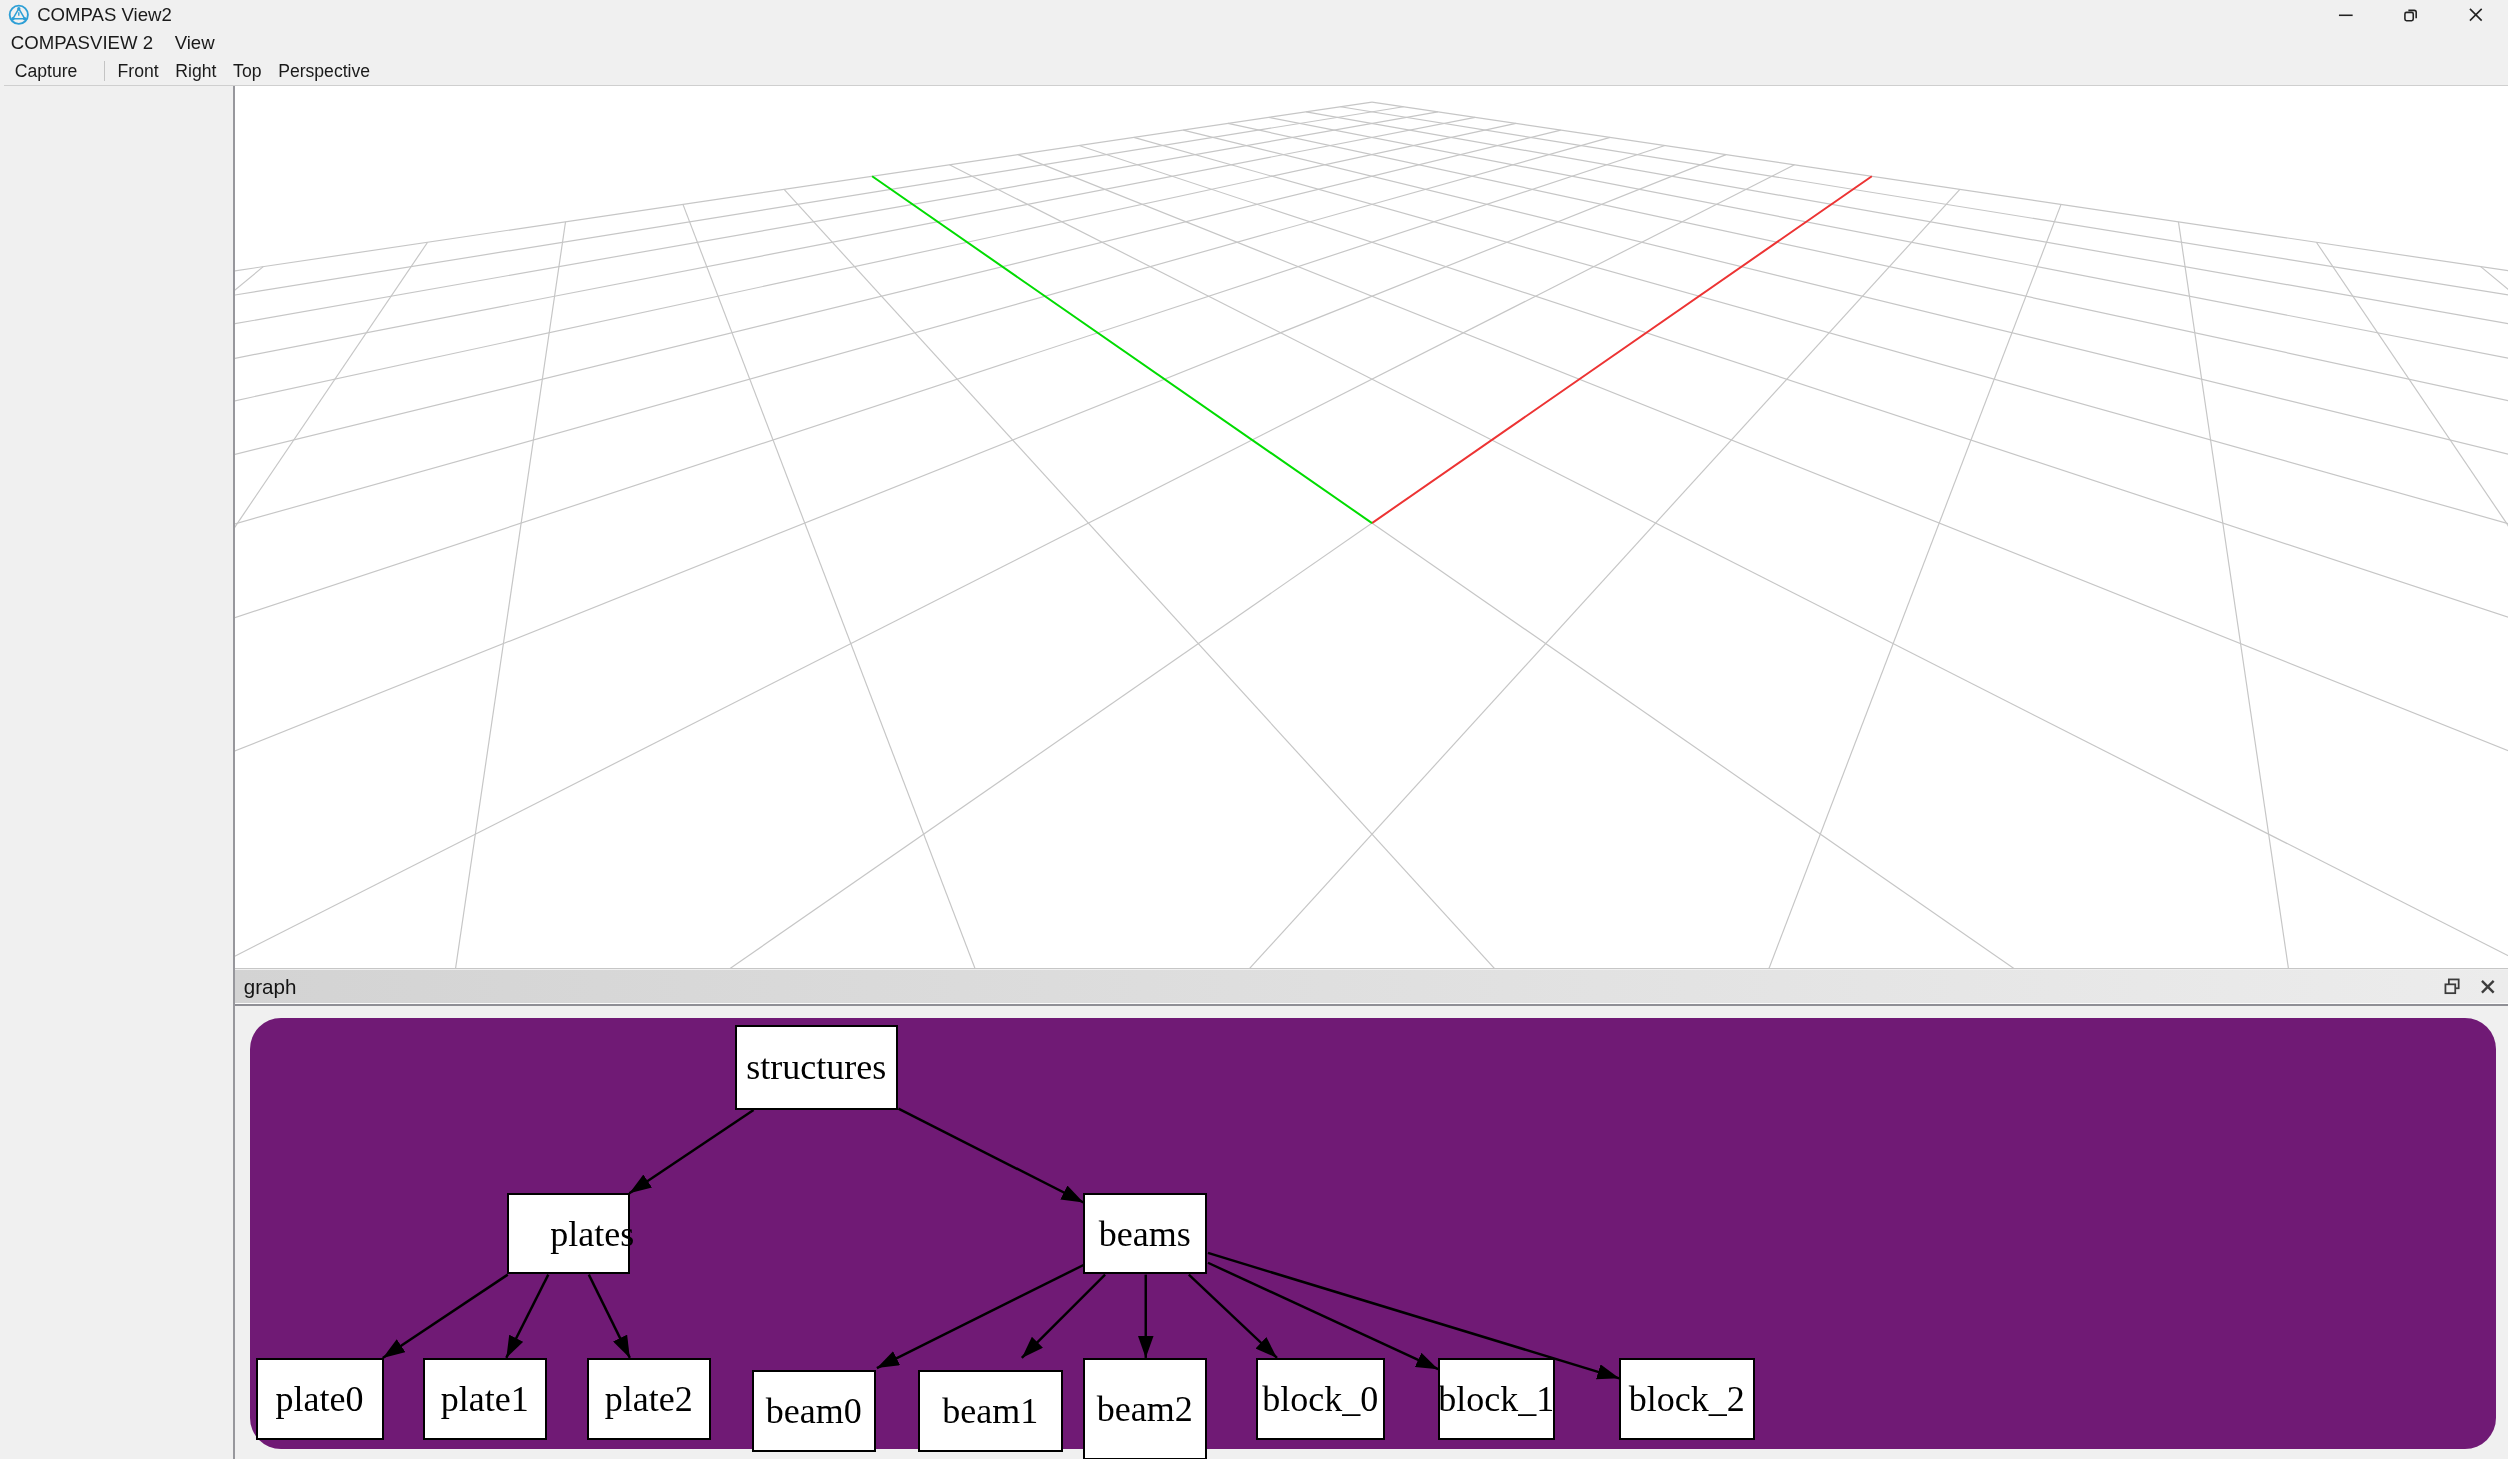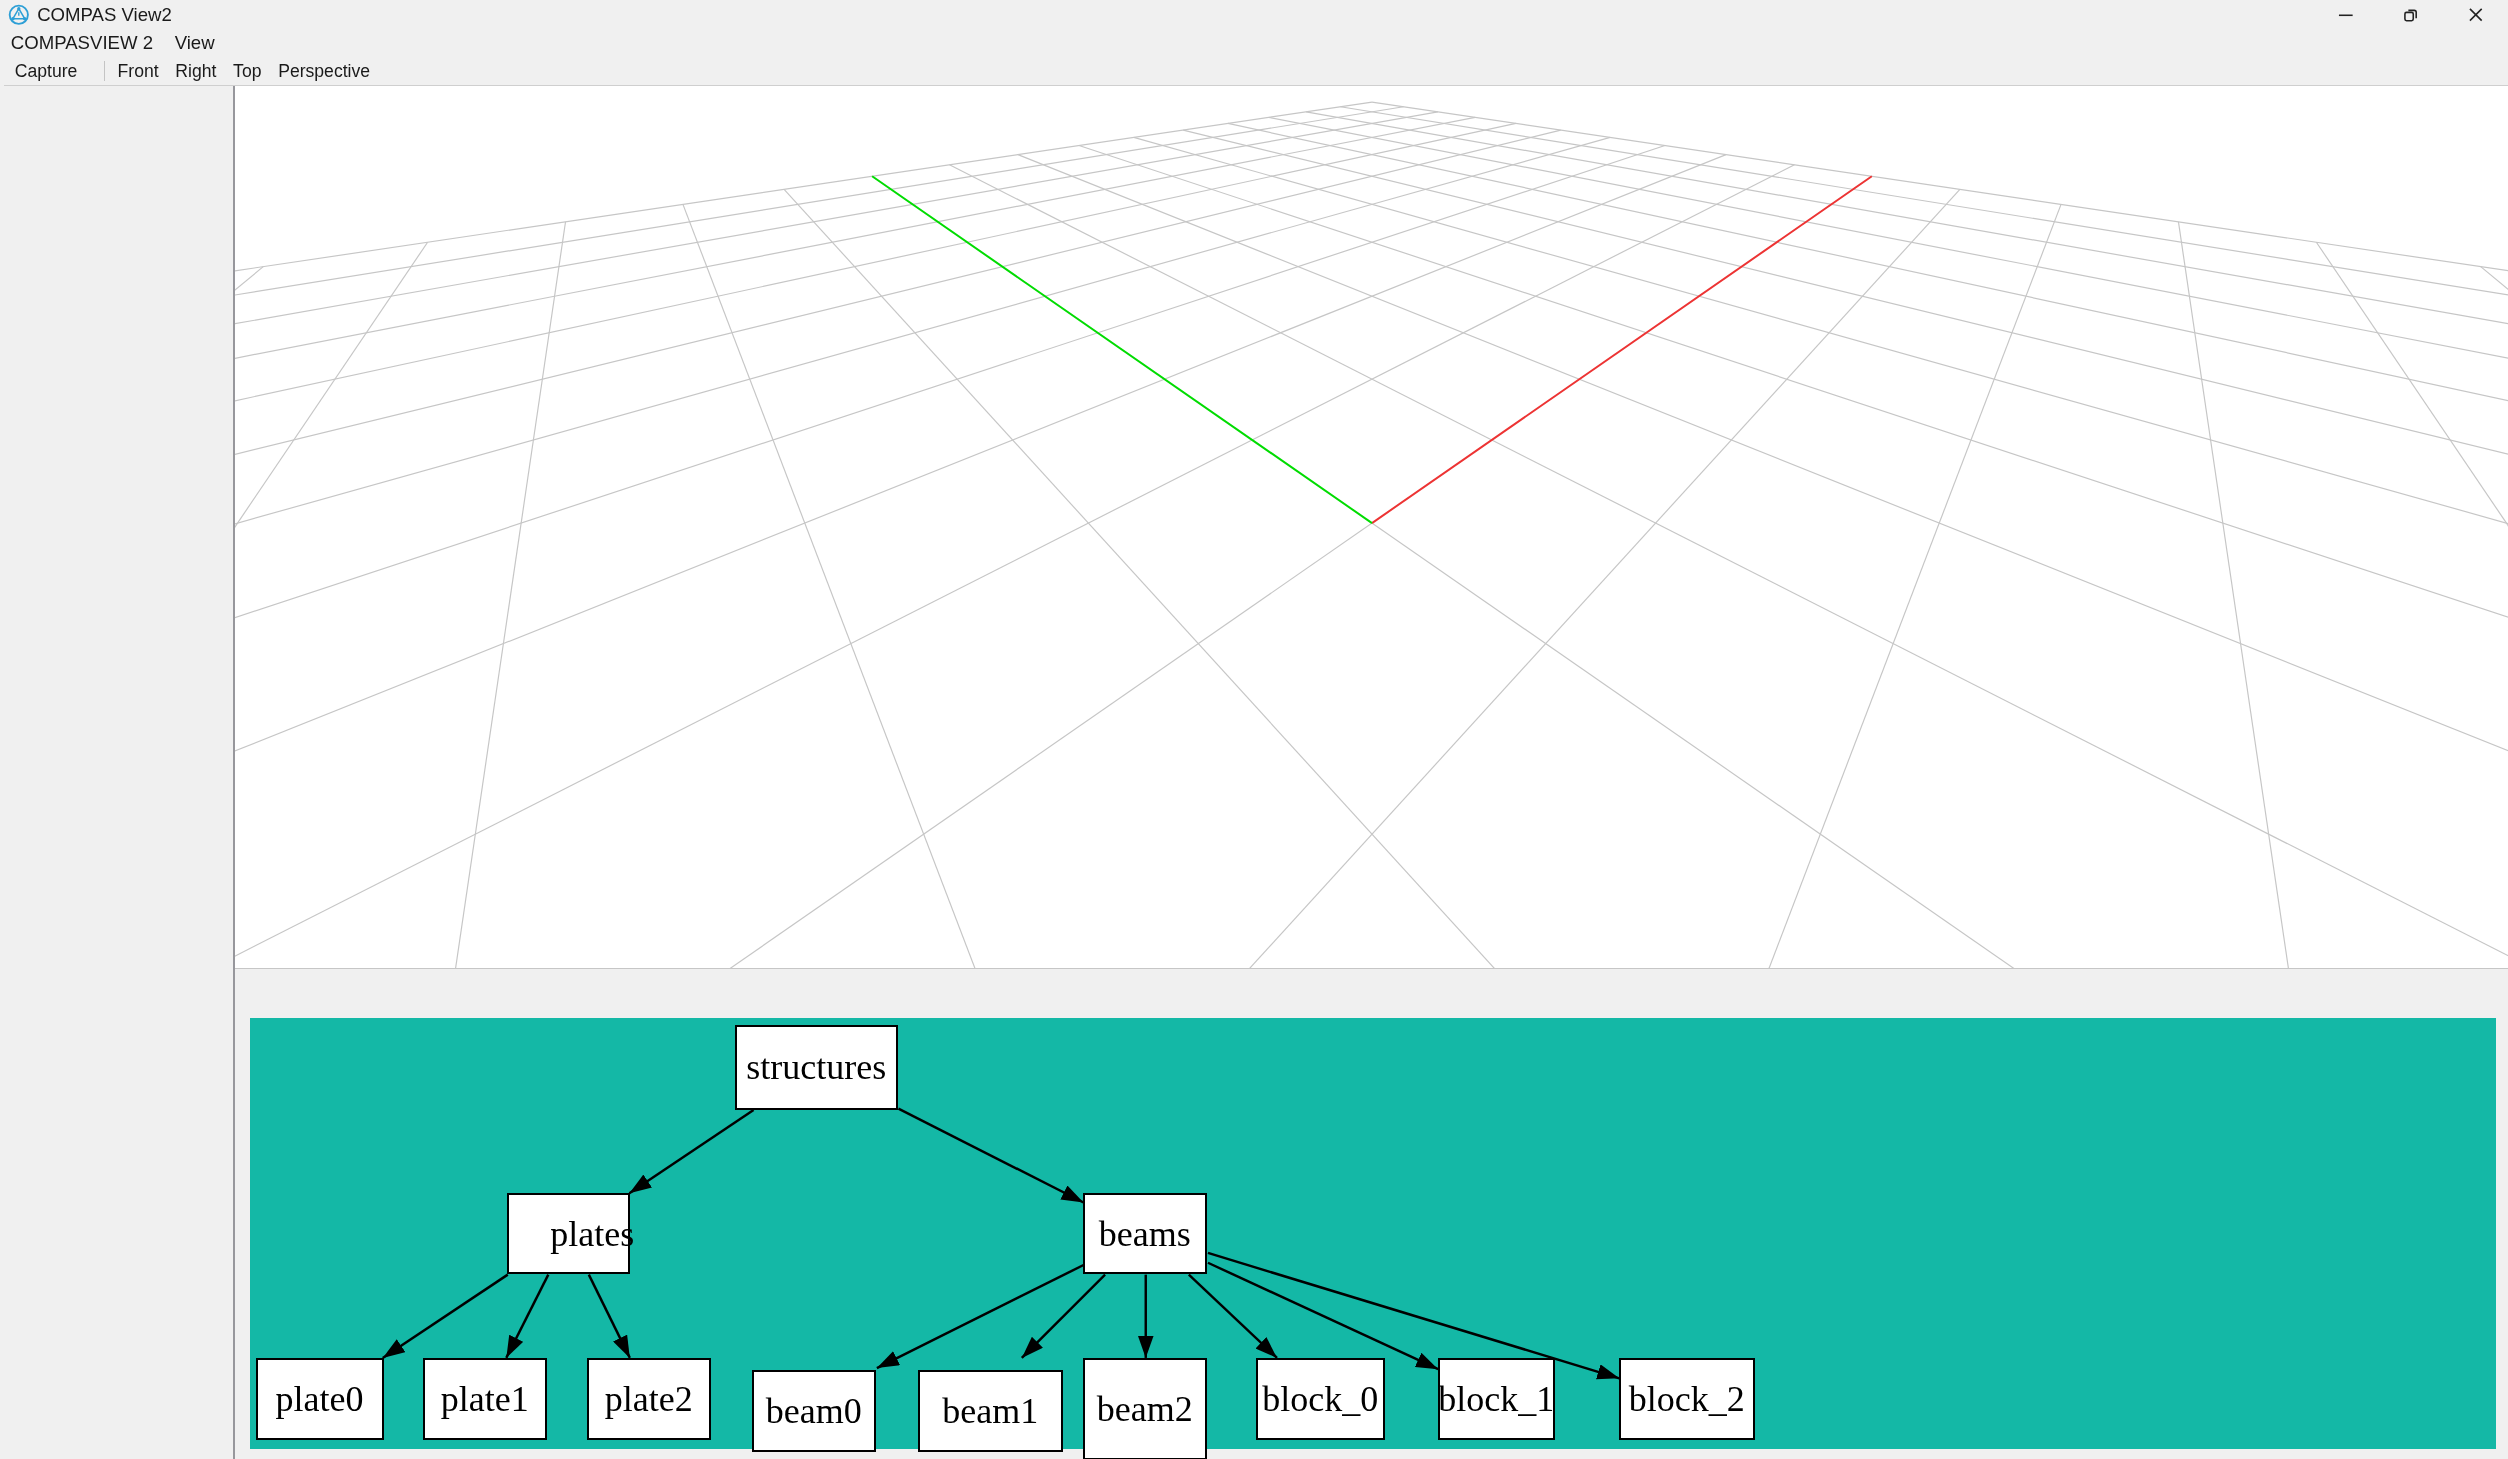--- a/index.html
+++ b/index.html
@@ -30,21 +30,21 @@
   .graph-dock{position:absolute;left:235px;top:968px;width:2273px;height:491px;
               background:#f0f0f0;border-top:1px solid #c6c6c6;}
   .dock-header{position:absolute;left:0;top:1px;width:2273px;height:33px;
                background:linear-gradient(to right,#d3d3d3,#ececec);
                display:flex;align-items:center;
                border-bottom:1px solid #fbfbfb;}
   .dock-header:after{content:"";position:absolute;left:0;bottom:-2.9px;width:100%;height:2px;background:#8f8f95;}
   .dock-title{font-size:20.6px;margin-left:8.8px;color:#141414;}
   .dock-buttons{position:absolute;right:9.8px;top:0;height:33px;display:flex;align-items:center;gap:13.7px;}
   .dock-btn{width:21.6px;height:21.6px;display:flex;align-items:center;justify-content:center;background:transparent;border:none;padding:0;}
-  .graph-canvas{position:absolute;left:14.7px;top:49px;width:2246px;height:431px;background:#14b8a6;}
+  .graph-canvas{position:absolute;left:14.7px;top:49px;width:2246px;height:431px;background:#701a75;border-radius:31px;}
   .graph-canvas svg{position:absolute;left:0;top:0;}
   .g-node{position:absolute;background:#ffffff;border:2.5px solid #000;
           display:flex;align-items:center;justify-content:center;
           font-family:"Liberation Serif",serif;font-size:36px;color:#000;box-sizing:border-box;}
 </style>
 </head>
 <body>
 
 <div class="titlebar">
   <svg class="app-icon" viewBox="0 0 22 22">
@@ -137,20 +137,37 @@
       <line x1="4528.0019600637015" y1="568.9939973049125" x2="1127.7749816270627" y2="21.173151014408745" stroke="#c6c6c6" stroke-width="1.2"></line>
       <line x1="-2208.0019600637015" y1="568.9939973049125" x2="1192.2250183729373" y2="21.173151014408745" stroke="#c6c6c6" stroke-width="1.2"></line>
       <line x1="4054" y1="446" x2="1160" y2="16.389388104407317" stroke="#c6c6c6" stroke-width="1.2"></line>
       <line x1="-1734" y1="446" x2="1160" y2="16.389388104407317" stroke="#c6c6c6" stroke-width="1.2"></line>
       <line x1="1160" y1="446" x2="1670.0458230525203" y2="92.10504053577722" stroke="#ee3333" stroke-width="2"></line>
       <line x1="1160" y1="446" x2="649.9541769474797" y2="92.10504053577722" stroke="#00dd00" stroke-width="2"></line>
     </svg>
 </div>
 
 <div class="graph-dock">
+  <div class="dock-header">
+    <span class="dock-title">graph</span>
+    <div class="dock-buttons">
+      <button class="dock-btn">
+        <svg width="20.6" height="20.6" viewBox="0 0 21 21">
+          <rect x="7" y="3.5" width="10" height="9" fill="none" stroke="#3c3c3c" stroke-width="1.8"></rect>
+          <rect x="3.5" y="8.5" width="10" height="9" fill="#ededed" stroke="#3c3c3c" stroke-width="1.8"></rect>
+        </svg>
+      </button>
+      <button class="dock-btn">
+        <svg width="17.6" height="17.6" viewBox="0 0 18 18">
+          <line x1="3" y1="3" x2="15" y2="15" stroke="#3c3c3c" stroke-width="2.4"></line>
+          <line x1="15" y1="3" x2="3" y2="15" stroke="#3c3c3c" stroke-width="2.4"></line>
+        </svg>
+      </button>
+    </div>
+  </div>
   <div class="graph-canvas" id="graph-canvas">
     <svg id="edge-svg" width="2246" height="431" viewBox="0 0 2291 440">
         <defs>
           <marker id="arw" markerWidth="9" markerHeight="6.4" refX="9" refY="3.2" orient="auto" markerUnits="strokeWidth">
             <path d="M0,0 L9,3.2 L0,6.4 z" fill="#000000"></path>
           </marker>
         </defs>
         <line x1="513.1338235294118" y1="94" x2="386.38382352941176" y2="179" stroke="#000000" stroke-width="2.5" marker-end="url(#arw)"></line>
         <line x1="661" y1="92.55663189269747" x2="850" y2="188.3241430700447" stroke="#000000" stroke-width="2.5" marker-end="url(#arw)"></line>
         <line x1="262.1884272997033" y1="262" x2="134.56231454005933" y2="347" stroke="#000000" stroke-width="2.5" marker-end="url(#arw)"></line>

